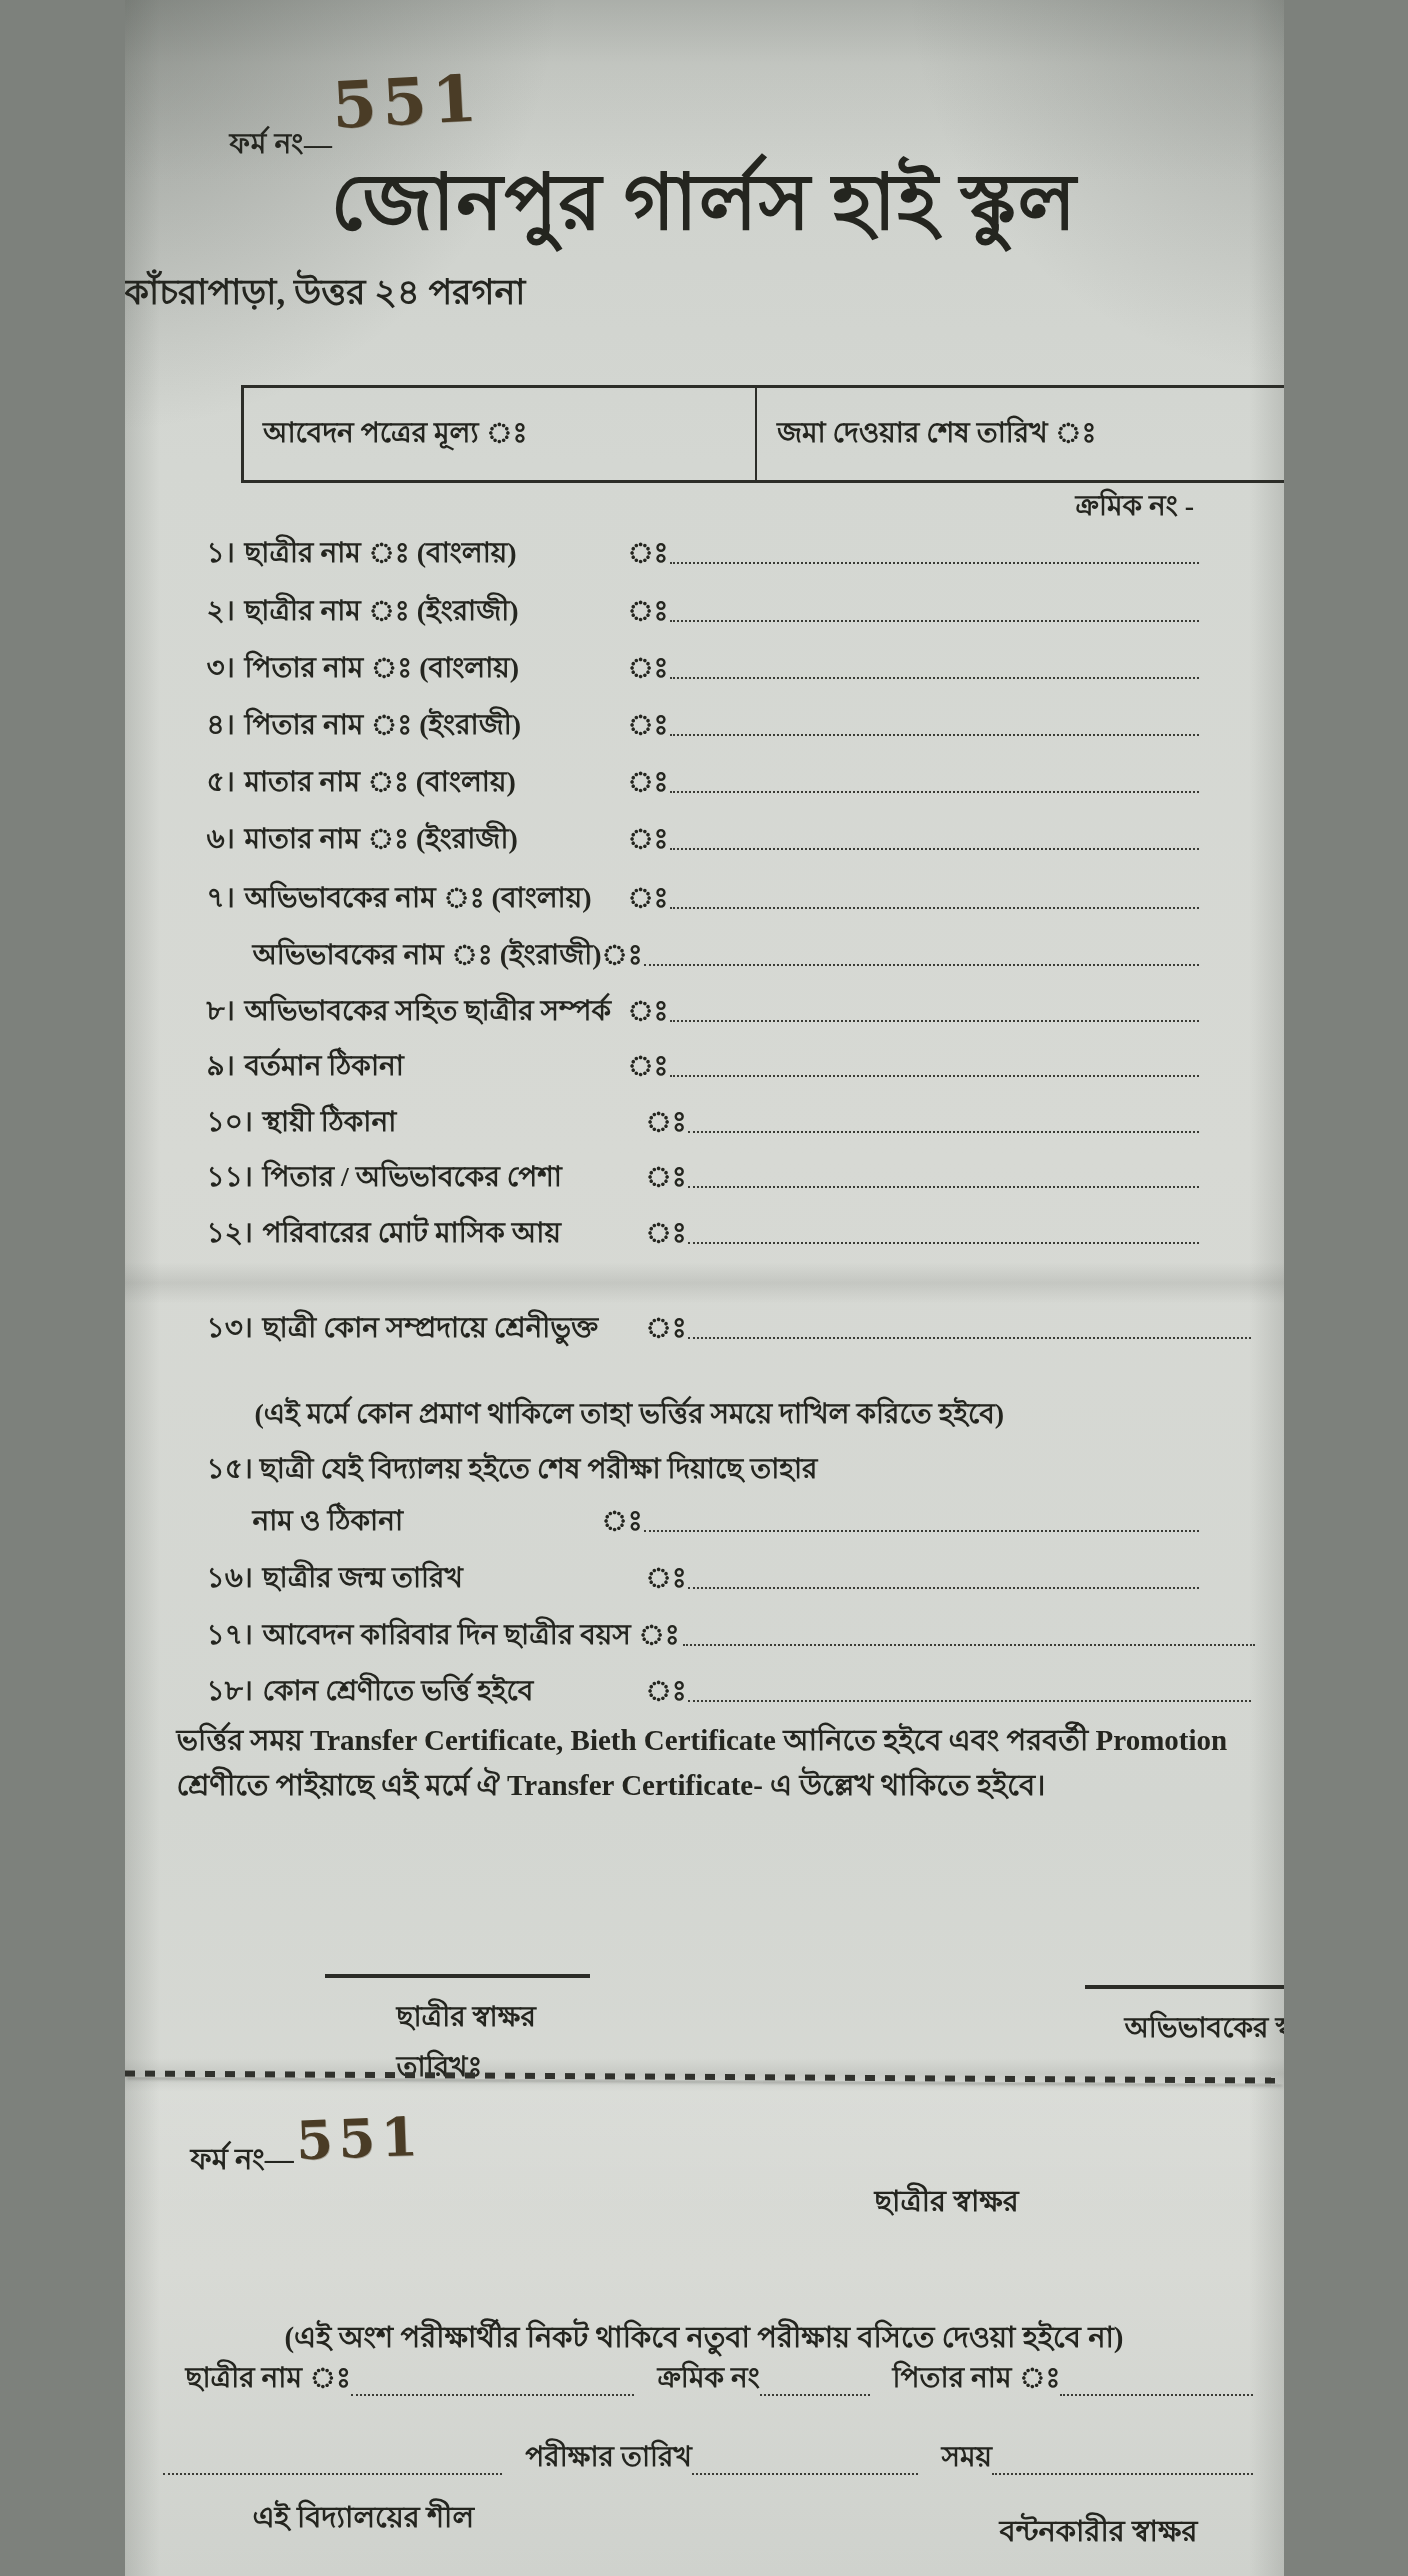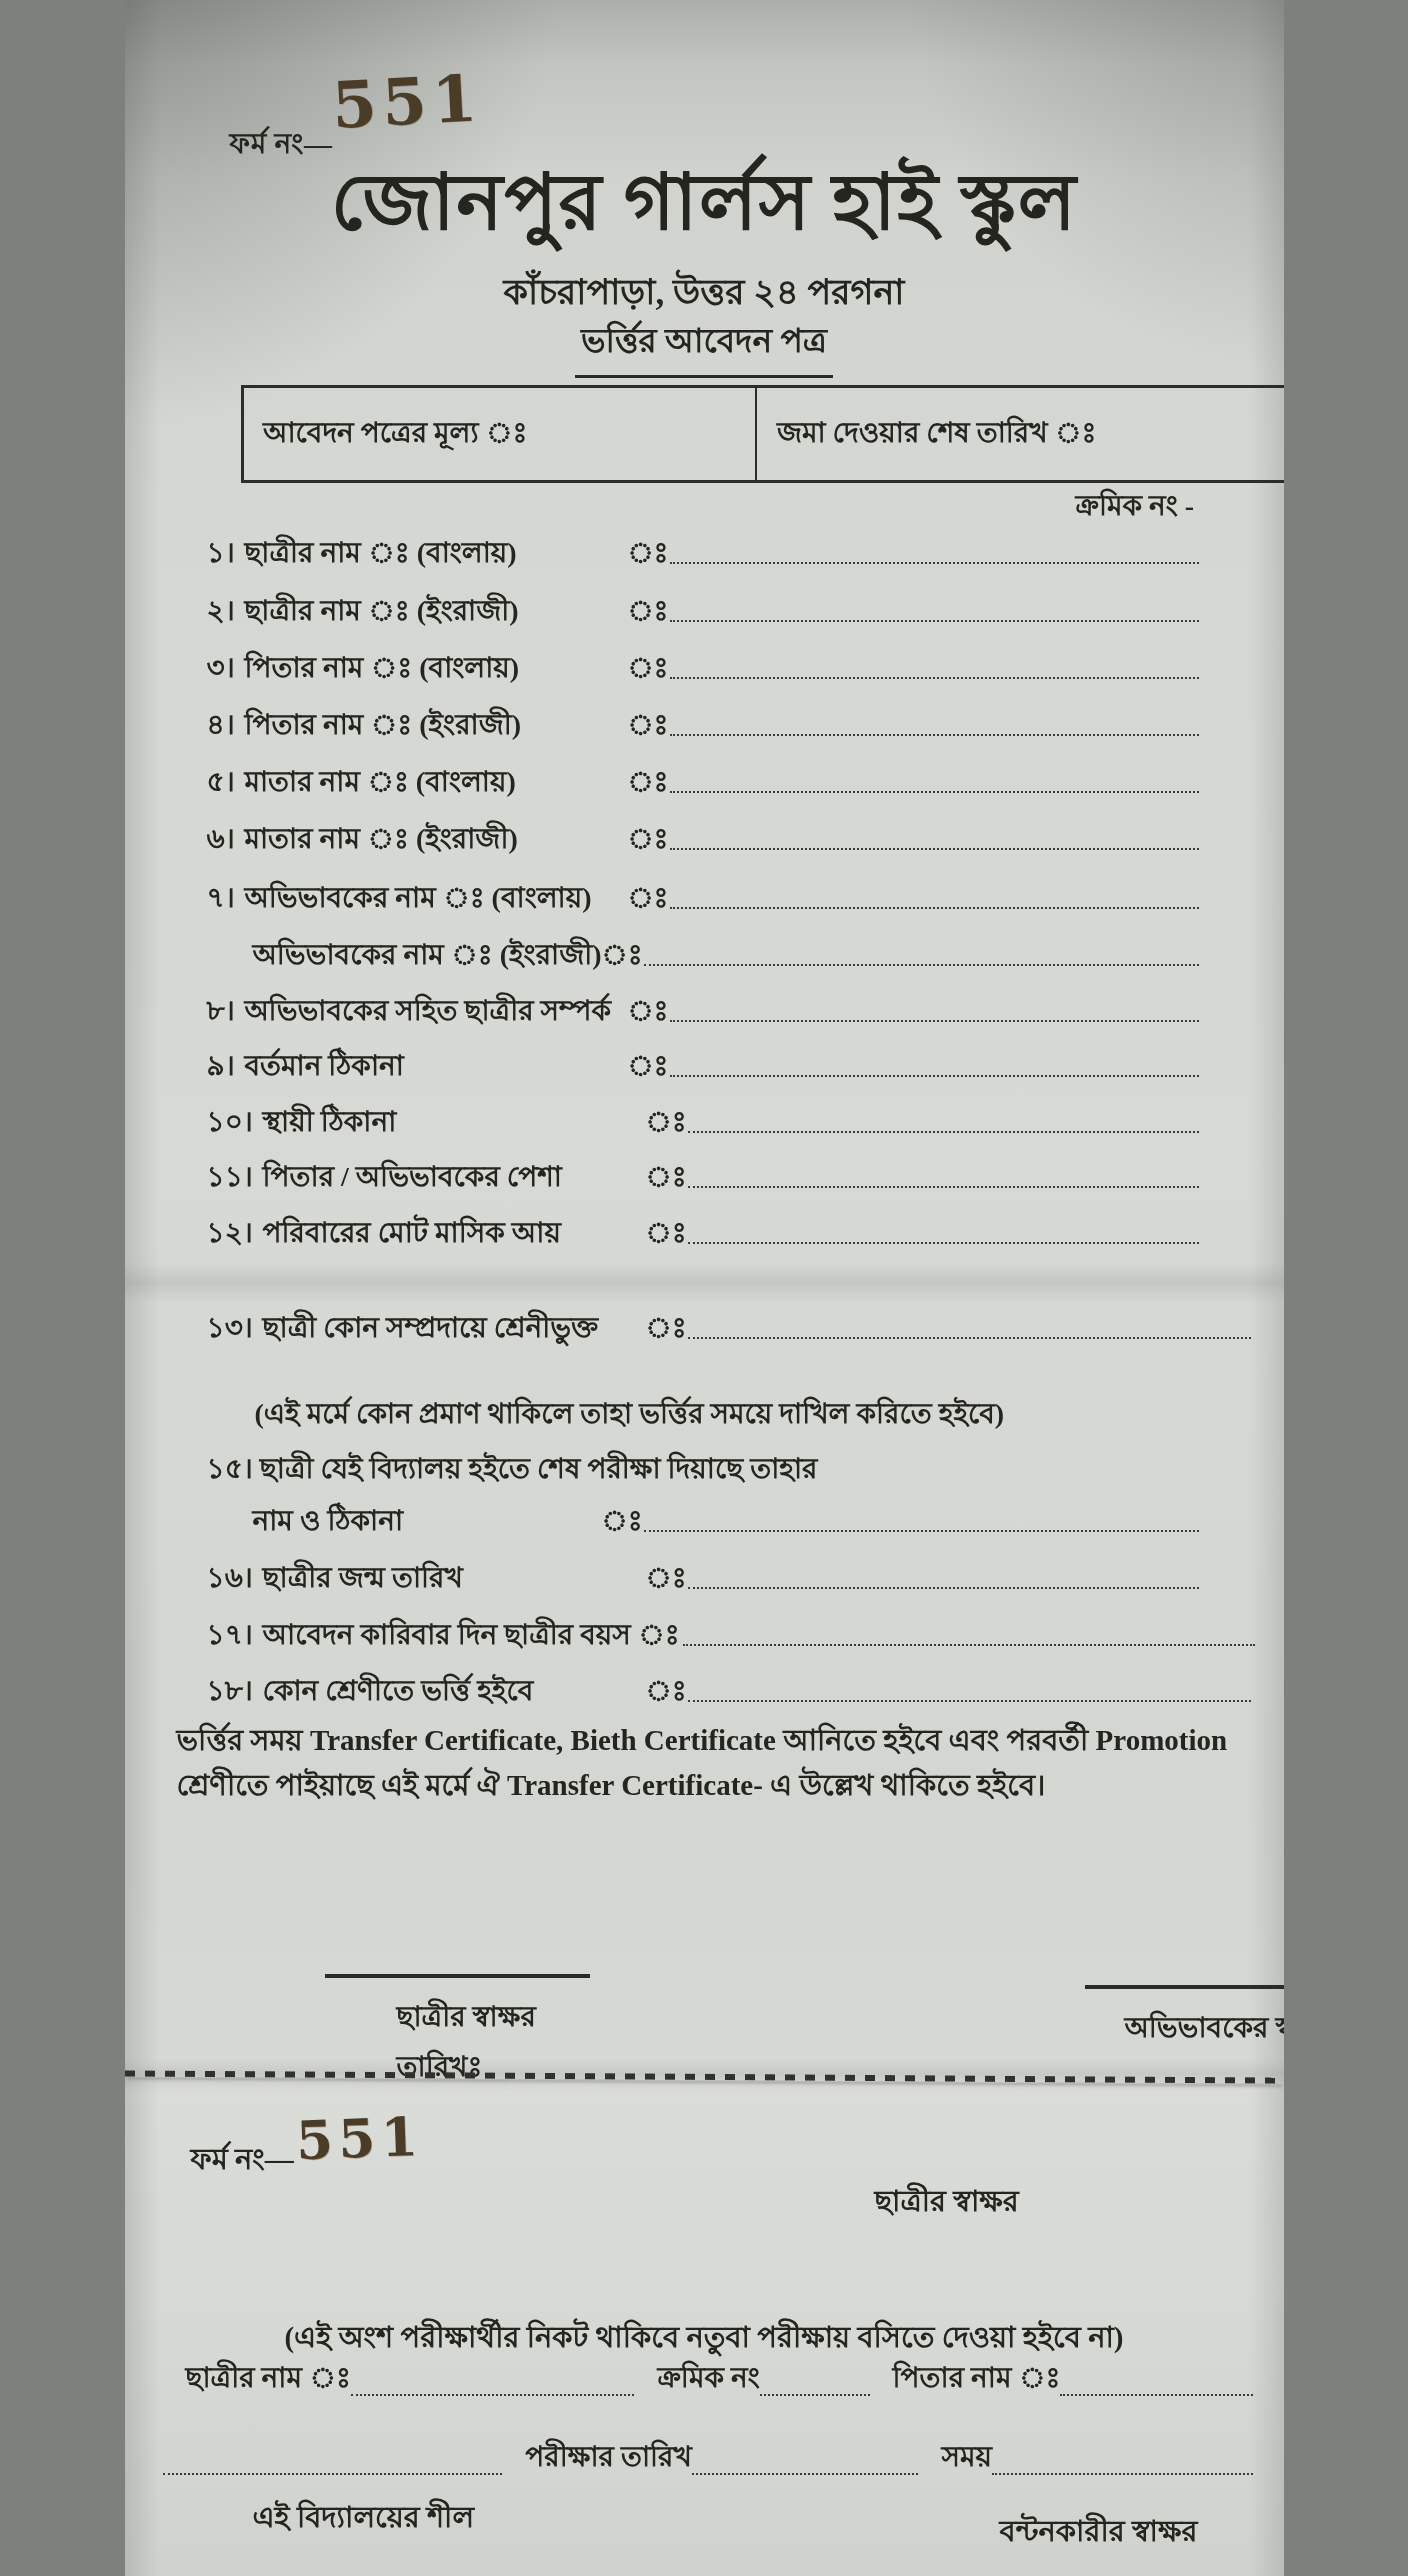--- a/index.html
+++ b/index.html
@@ -25,21 +25,21 @@
   .form-no-label{font-size:28px;font-weight:700;letter-spacing:0.7px;}
   .stamp{
     font-family:"DejaVu Serif",serif;
     font-weight:700;color:#4a3c26;letter-spacing:5.5px;
     text-shadow:0.7px 0.7px 0 rgba(74,60,38,0.35);
   }
   .school-name{
     left:0;right:0;top:158px;text-align:center;
     font-size:78px;font-weight:700;letter-spacing:1.4px;line-height:1.15;
   }
-  .school-address{left:0;right:0;top:265px;text-align:center;font-size:35px;font-weight:700;}
+  .school-address{left:0;right:0;top:265px;font-size:35px;font-weight:700;}
   .form-title-wrap{left:0;right:0;top:315px;text-align:center;}
   .form-title{display:inline-block;font-size:33px;font-weight:700;
     border-bottom:3.5px solid #2a2b26;padding:0 5.5px 4.2px 5.5px;}
   
   .fee-box{left:116px;top:385px;width:1187px;height:92px;border:3.5px solid #2c2d28;display:flex;}
   .fee-cell{display:flex;align-items:center;font-size:28px;font-weight:700;padding-left:19.4px;}
   .fee-cell.left{width:41.5%;border-right:2.8px solid #2c2d28;}
   .fee-cell.right{flex:1;}
   
   .row{position:absolute;left:82px;right:85px;display:flex;align-items:flex-end;
@@ -72,23 +72,20 @@
 </head>
 <body>
 
 <div id="paper">
 
   <span class="abs form-no-label nowrap" style="left:105px;top:122px;">ফর্ম নং—</span>
   <span class="abs stamp nowrap" style="left:207px;top:64px;font-size:64px;transform:rotate(-3deg);">551</span>
 
   <div class="abs school-name nowrap">জোনপুর গার্লস হাই স্কুল</div>
   <div class="abs school-address nowrap">কাঁচরাপাড়া, উত্তর ২৪ পরগনা</div>
-  <div class="abs form-title-wrap">
-    <span class="form-title nowrap">ভর্ত্তির আবেদন পত্র</span>
-  </div>
 
   <div class="abs fee-box">
     <div class="fee-cell left nowrap">আবেদন পত্রের মূল্য ঃ</div>
     <div class="fee-cell right nowrap">জমা দেওয়ার শেষ তারিখ ঃ</div>
   </div>
   <span class="abs plain-line nowrap" style="left:951px;top:484px;font-family:Liberation Serif, serif;">ক্রমিক নং -</span>
 
   <div class="row" style="top:535px;">
     <span class="no">১।</span>
     <span class="lbl nowrap">ছাত্রীর নাম ঃ (বাংলায়)</span>

